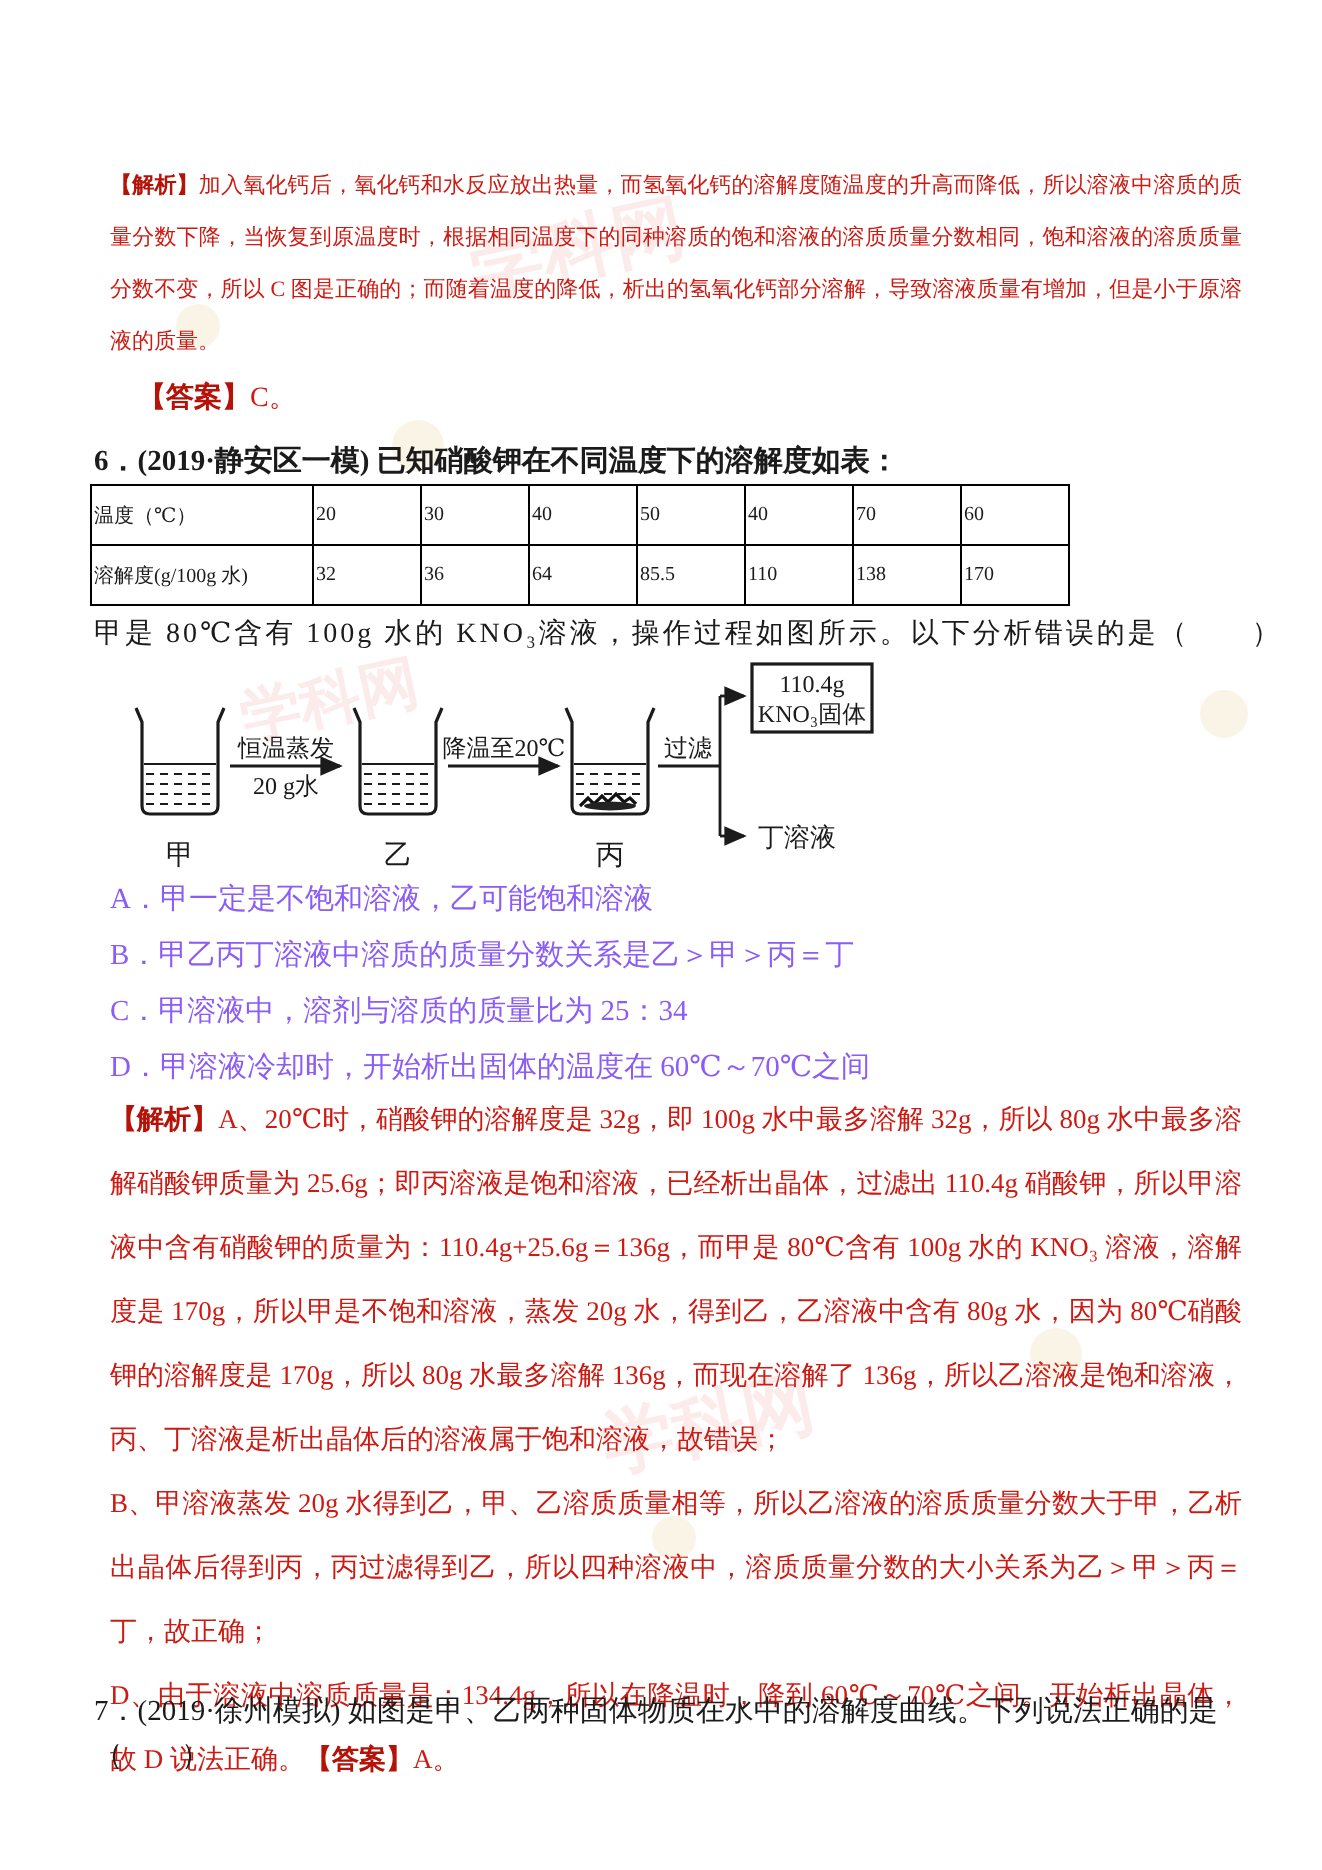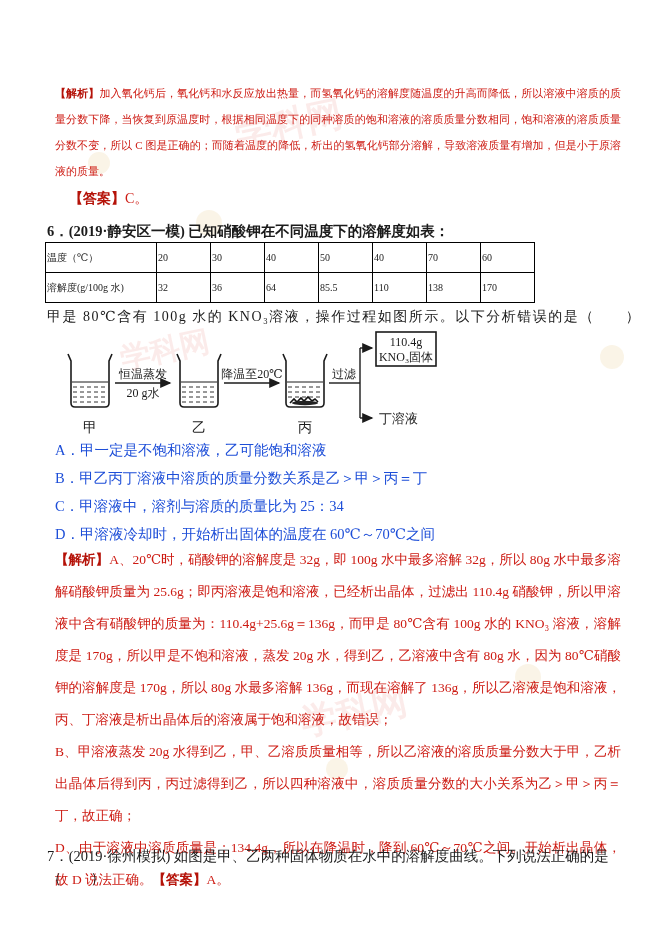--- a/index.html
+++ b/index.html
@@ -11,21 +11,21 @@
   p{margin:0;}
   
   .red-par{color:#cd1a12;font-size:11px;line-height:26px;text-align:justify;}
   .red-par2{color:#cd1a12;font-size:13.5px;line-height:32px;text-align:justify;}
   .marker{font-weight:bold;color:#b51208;}
   .answer-line{color:#cd1a12;font-size:14px;font-weight:bold;margin-left:14px;}
   .answer-line .val{font-weight:normal;}
   
   .qline{font-size:14.5px;line-height:22px;color:#1b1b1b;}
   .stem2{font-size:14px;letter-spacing:1.5px;color:#1b1b1b;white-space:nowrap;}
-  .opt{font-size:14.5px;line-height:28px;color:#1d4ed8;}
+  .opt{font-size:14.5px;line-height:28px;color:#8b5cf6;}
   
   table.sol{border-collapse:collapse;table-layout:fixed;}
   table.sol td{
     border:1px solid #000;text-align:left;vertical-align:middle;
     height:29px;font-size:10px;padding:0 1px;overflow:hidden;white-space:nowrap;
   }
   td.lblcol{width:108px;font-size:13.5px;}
   td.datacol{width:51px;}
   
   .wm{position:absolute;color:#e04a3a;opacity:0.10;font-size:36px;font-weight:bold;

